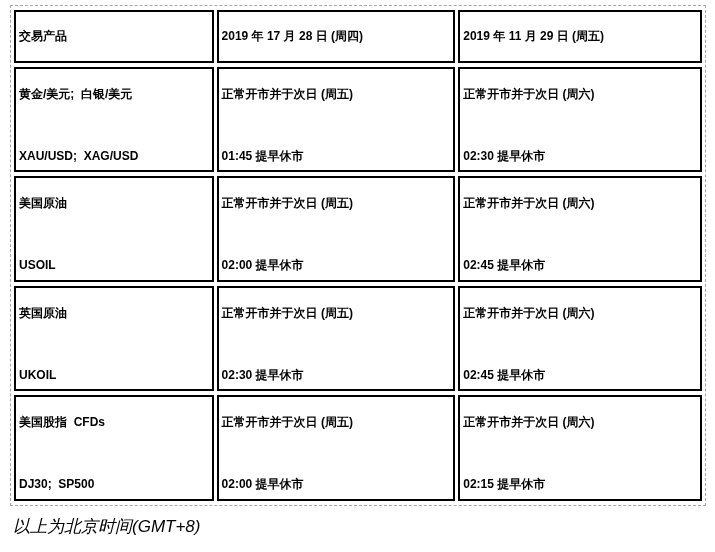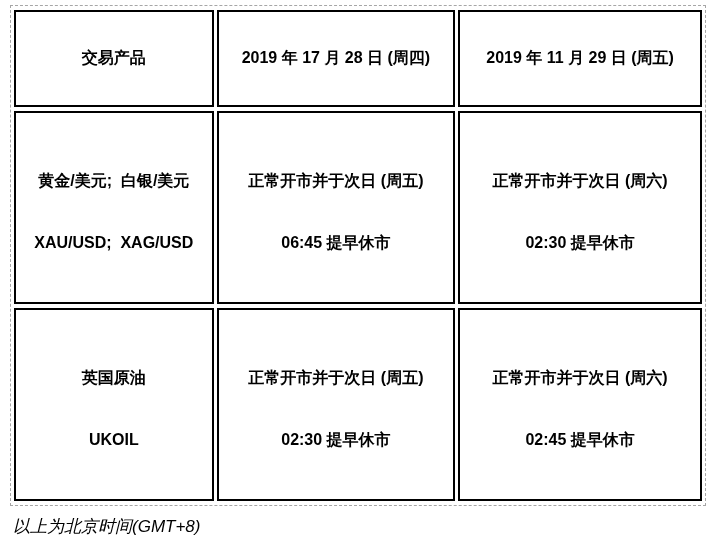--- a/index.html
+++ b/index.html
@@ -28,23 +28,23 @@
     border-spacing: 3px 4px;
     table-layout: fixed;
     width: 100%;
     height: 100%;
     box-sizing: border-box;
   }
   table.schedule th,
   table.schedule td {
     border: 2px solid #000000;
     box-sizing: border-box;
-    font-size: 16px;
+    font-size: 12px;
     font-weight: bold;
-    text-align: center;
+    text-align: left;
     vertical-align: middle;
     padding: 0 3px;
     overflow: hidden;
   }
   table.schedule th {
     height: 52px;
     white-space: pre-wrap;
   }
   table.schedule td.data-cell {
     height: 104px;
@@ -84,41 +84,69 @@
       <th>2019 年 11 月 29 日 (周五)</th>
     </tr>
 
     <tr>
       <td class="data-cell">
         <div class="cell-line">黄金/美元;  白银/美元</div>
         <div class="cell-line">XAU/USD;  XAG/USD</div>
       </td>
       <td class="data-cell">
         <div class="cell-line">正常开市并于次日 (周五)</div>
-        <div class="cell-line">06:45 提早休市</div>
+        <div class="cell-line">01:45 提早休市</div>
       </td>
       <td class="data-cell">
         <div class="cell-line">正常开市并于次日 (周六)</div>
         <div class="cell-line">02:30 提早休市</div>
       </td>
     </tr>
 
+    <tr>
+      <td class="data-cell">
+        <div class="cell-line">美国原油</div>
+        <div class="cell-line">USOIL</div>
+      </td>
+      <td class="data-cell">
+        <div class="cell-line">正常开市并于次日 (周五)</div>
+        <div class="cell-line">02:00 提早休市</div>
+      </td>
+      <td class="data-cell">
+        <div class="cell-line">正常开市并于次日 (周六)</div>
+        <div class="cell-line">02:45 提早休市</div>
+      </td>
+    </tr>
 
     <tr>
       <td class="data-cell">
         <div class="cell-line">英国原油</div>
         <div class="cell-line">UKOIL</div>
       </td>
       <td class="data-cell">
         <div class="cell-line">正常开市并于次日 (周五)</div>
         <div class="cell-line">02:30 提早休市</div>
       </td>
       <td class="data-cell">
         <div class="cell-line">正常开市并于次日 (周六)</div>
         <div class="cell-line">02:45 提早休市</div>
       </td>
     </tr>
 
+    <tr>
+      <td class="data-cell">
+        <div class="cell-line">美国股指  CFDs</div>
+        <div class="cell-line">DJ30;  SP500</div>
+      </td>
+      <td class="data-cell">
+        <div class="cell-line">正常开市并于次日 (周五)</div>
+        <div class="cell-line">02:00 提早休市</div>
+      </td>
+      <td class="data-cell">
+        <div class="cell-line">正常开市并于次日 (周六)</div>
+        <div class="cell-line">02:15 提早休市</div>
+      </td>
+    </tr>
   </tbody>
     </table>
 </div>
 
 <div class="footer-note">以上为北京时间(GMT+8)</div>
 
 </body></html>

